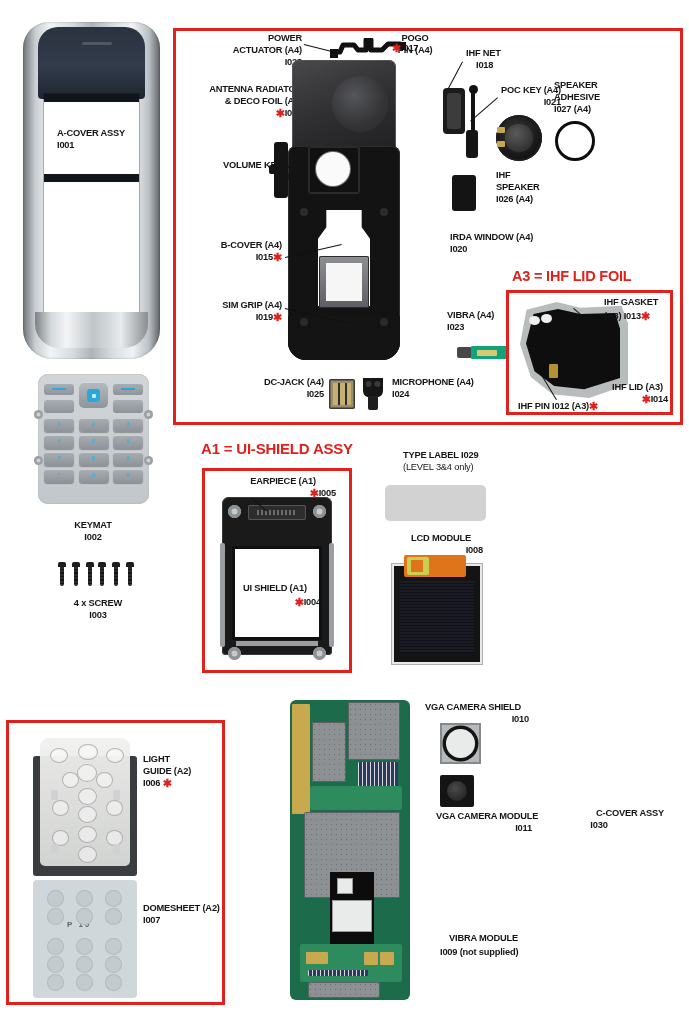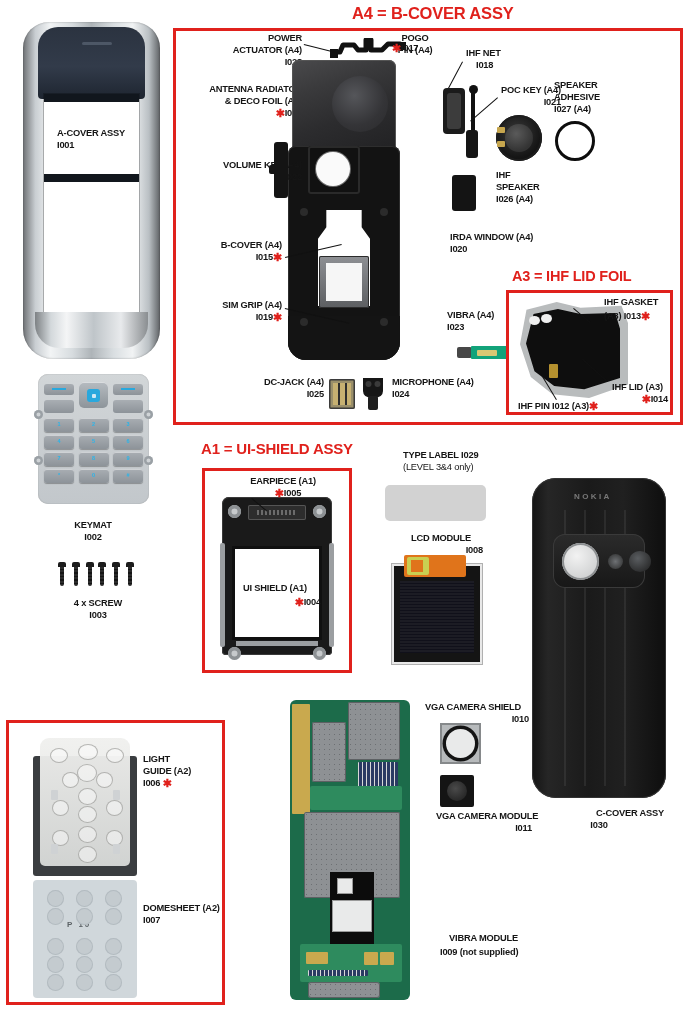--- a/index.html
+++ b/index.html
@@ -222,21 +222,20 @@
   .ccover .s2{position:absolute;left:76px;top:17px;width:22px;height:21px;border-radius:50%;
     background:radial-gradient(circle at 40% 35%,#5a5d60,#1d1d1d);}
   .ccover .brand{position:absolute;left:42px;top:14px;font-size:8px;letter-spacing:2.4px;
     color:rgba(210,210,210,.5);font-weight:bold;}
 </style>
 </head>
 <body>
 
 <div class="stage">
 
-  <div class="assy-title" style="left:352px;top:4px;font-size:16.5px;">A4 = B-COVER ASSY</div>
   <div class="assy-box" style="left:173px;top:28px;width:510px;height:397px;"></div>
 
   <div class="acover">
     <div class="acover-top">
       <div class="acover-slit"></div>
     </div>
     <div class="acover-win"></div>
     <div class="acover-mid"></div>
     <div class="acover-inner"></div>
     <div class="acover-bot"></div>
@@ -453,21 +452,21 @@
     <div class="rail" style="left:107px;"></div>
     <div class="lug" style="left:6px;top:8px;"></div>
     <div class="lug" style="left:91px;top:8px;"></div>
     <div class="foot">
       <div class="lug" style="left:6px;top:0px;"></div>
       <div class="lug" style="left:91px;top:0px;"></div>
       <div class="abs" style="left:14px;top:-6px;width:82px;height:5px;background:#9b9ea1;"></div>
     </div>
   </div>
   <div class="lbl c" style="left:230px;top:476px;width:106px;">EARPIECE (A1)</div>
-  <div class="lbl r" style="left:240px;top:488px;width:96px;text-align:center;">
+  <div class="lbl r" style="left:240px;top:488px;width:96px;">
     <span class="star">✱</span><span>I005</span>
   </div>
   <div class="ln" style="left:252px;top:498px;width:20px;transform:rotate(40deg);"></div>
 
   <div class="lbl" style="left:243px;top:583px;">UI SHIELD (A1)</div>
   <div class="lbl r" style="left:243px;top:597px;width:78px;">
     <span class="star">✱</span><span>I004</span>
   </div>
 
   <div class="lbl" style="left:403px;top:450px;">TYPE LABEL I029</div>
@@ -478,32 +477,20 @@
   <div class="lbl r" style="left:411px;top:545px;width:72px;">I008</div>
   <div class="lcd">
     <div class="bez"></div>
     <div class="dark"></div>
     <div class="glass"></div>
     <div class="flex"></div>
     <div class="flex2"></div>
     <div class="flex3"></div>
   </div>
 
-  <div class="ccover">
-    <div class="brand">NOKIA</div>
-    <div class="rib" style="left:32px;top:32px;height:276px;"></div>
-    <div class="rib" style="left:52px;top:32px;height:276px;"></div>
-    <div class="rib" style="left:72px;top:32px;height:276px;"></div>
-    <div class="rib" style="left:92px;top:32px;height:276px;"></div>
-    <div class="pad">
-      <div class="lens"></div>
-      <div class="s1"></div>
-      <div class="s2"></div>
-    </div>
-  </div>
   <div class="lbl c" style="left:570px;top:808px;width:120px;">C-COVER ASSY</div>
   <div class="lbl c" style="left:539px;top:820px;width:120px;">I030</div>
 
   <div class="assy-box" style="left:6px;top:720px;width:219px;height:285px;"></div>
 
   <div class="lguide">
     <div class="plate"></div>
     <div class="clear">
       <div class="bub" style="left:10px;top:10px;width:16px;height:13px;"></div>
       <div class="bub" style="left:38px;top:6px;width:18px;height:14px;"></div>

